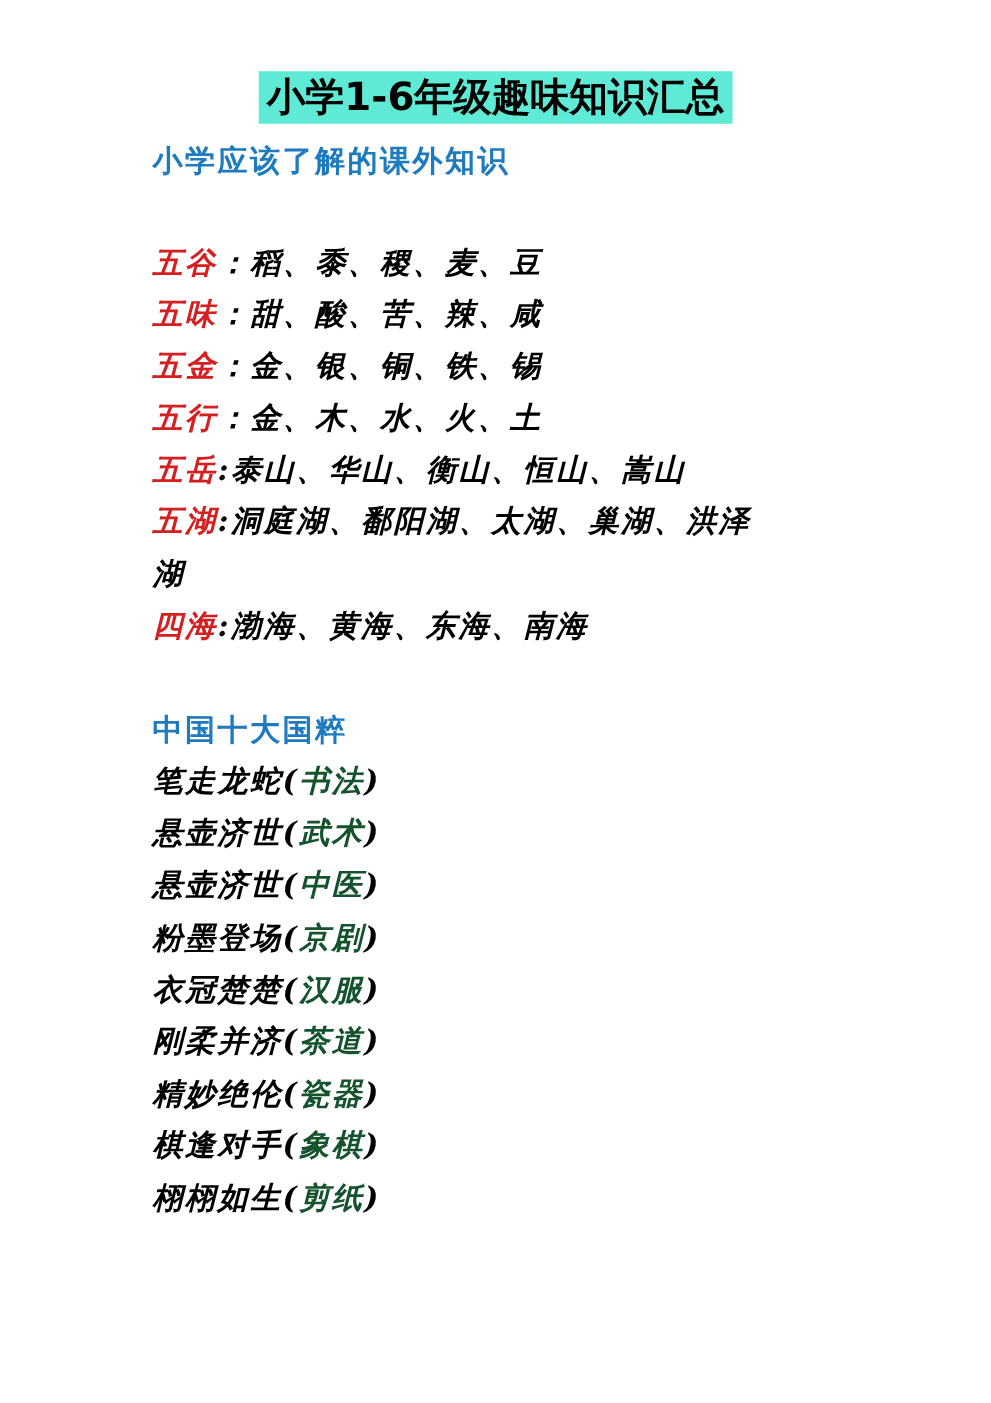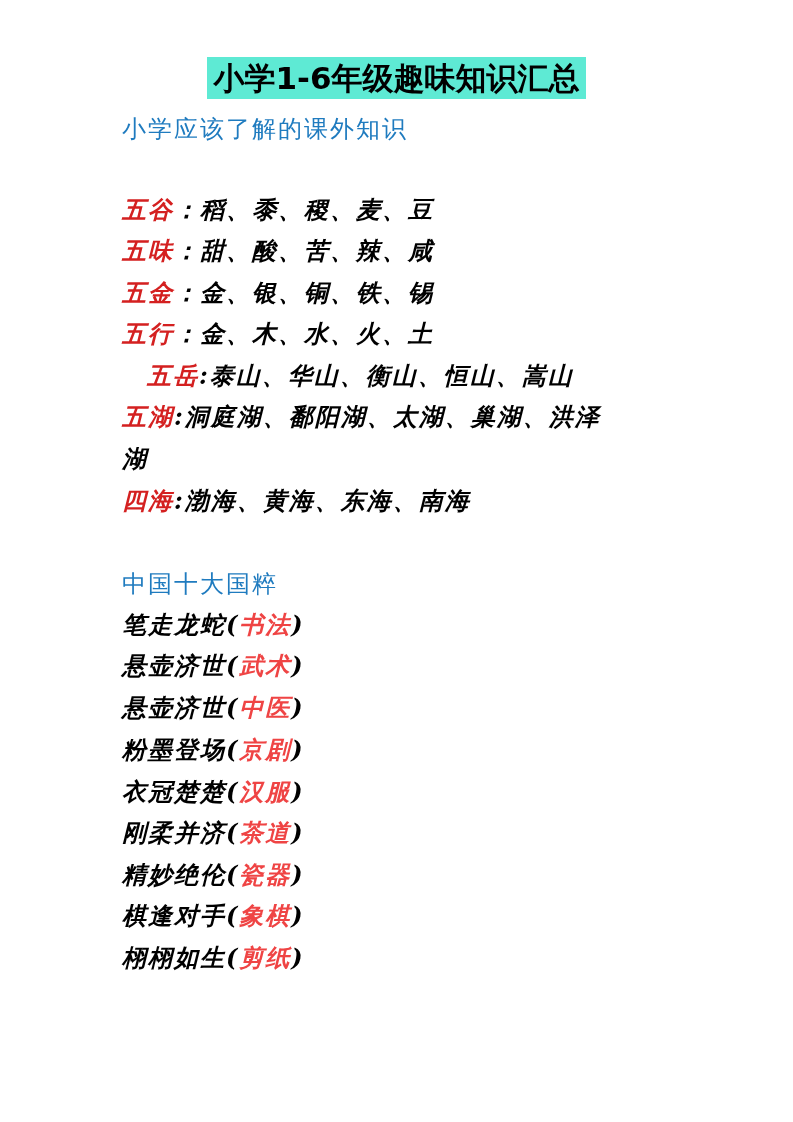--- a/index.html
+++ b/index.html
@@ -1,39 +1,39 @@
 <!DOCTYPE html>
 <html><head>
 <meta charset="utf-8">
 <style>
   html, body { margin:0; padding:0; background:#ffffff; }
   body { width:793px; height:1122px; position:relative; overflow:hidden;
          font-family: "DejaVu Serif", "Liberation Serif", serif; color:#000; }
   .title-wrap { position:absolute; top:57px; left:0; width:793px; text-align:center; }
   .title { display:inline-block; background:#5eead4; padding:0 6px; font-family:"DejaVu Sans","Liberation Sans",sans-serif;
            font-size:31px; line-height:42px; font-weight:bold; color:#000; }
-  .section-title { position:absolute; left:122px; font-size:24px; color:#1f7bbf; font-weight:normal; letter-spacing:2px; }
+  .section-title { position:absolute; left:122px; font-size:24px; color:#1f7bbf; font-weight:bold; letter-spacing:2px; }
   .row { position:absolute; left:122px; font-size:24px; font-weight:bold; line-height:30px; white-space:nowrap; letter-spacing:2px;font-style:italic; }
   .key { color:#d42020; }
-  .red { color:#ef4444; }
+  .red { color:#14532d; }
 </style>
 </head>
 <body>
 
 <div class="title-wrap">
   <span class="title">小学1-6年级趣味知识汇总</span>
 </div>
 
 <div class="section-title" style="top:113px;">小学应该了解的课外知识</div>
 
 <div class="row" style="top:195px;"><span class="key">五谷</span><span>：</span><span>稻、黍、稷、麦、豆</span></div>
 <div class="row" style="top:236px;"><span class="key">五味</span><span>：</span><span>甜、酸、苦、辣、咸</span></div>
 <div class="row" style="top:278px;"><span class="key">五金</span><span>：</span><span>金、银、铜、铁、锡</span></div>
 <div class="row" style="top:319px;"><span class="key">五行</span><span>：</span><span>金、木、水、火、土</span></div>
-<div class="row" style="top:361px;margin-left:25px;"><span class="key">五岳</span><span>:</span><span>泰山、华山、衡山、恒山、嵩山</span></div>
+<div class="row" style="top:361px;"><span class="key">五岳</span><span>:</span><span>泰山、华山、衡山、恒山、嵩山</span></div>
 <div class="row" style="top:402px;"><span class="key">五湖</span><span>:</span><span>洞庭湖、鄱阳湖、太湖、巢湖、洪泽</span></div>
 <div class="row" style="top:444px;">湖</div>
 <div class="row" style="top:486px;"><span class="key">四海</span><span>:</span><span>渤海、黄海、东海、南海</span></div>
 
 <div class="section-title" style="top:568px;">中国十大国粹</div>
 
 <div class="row" style="top:610px;"><span>笔走龙蛇</span><span>(</span><span class="red">书法</span><span>)</span></div>
 <div class="row" style="top:651px;"><span>悬壶济世</span><span>(</span><span class="red">武术</span><span>)</span></div>
 <div class="row" style="top:693px;"><span>悬壶济世</span><span>(</span><span class="red">中医</span><span>)</span></div>
 <div class="row" style="top:735px;"><span>粉墨登场</span><span>(</span><span class="red">京剧</span><span>)</span></div>

